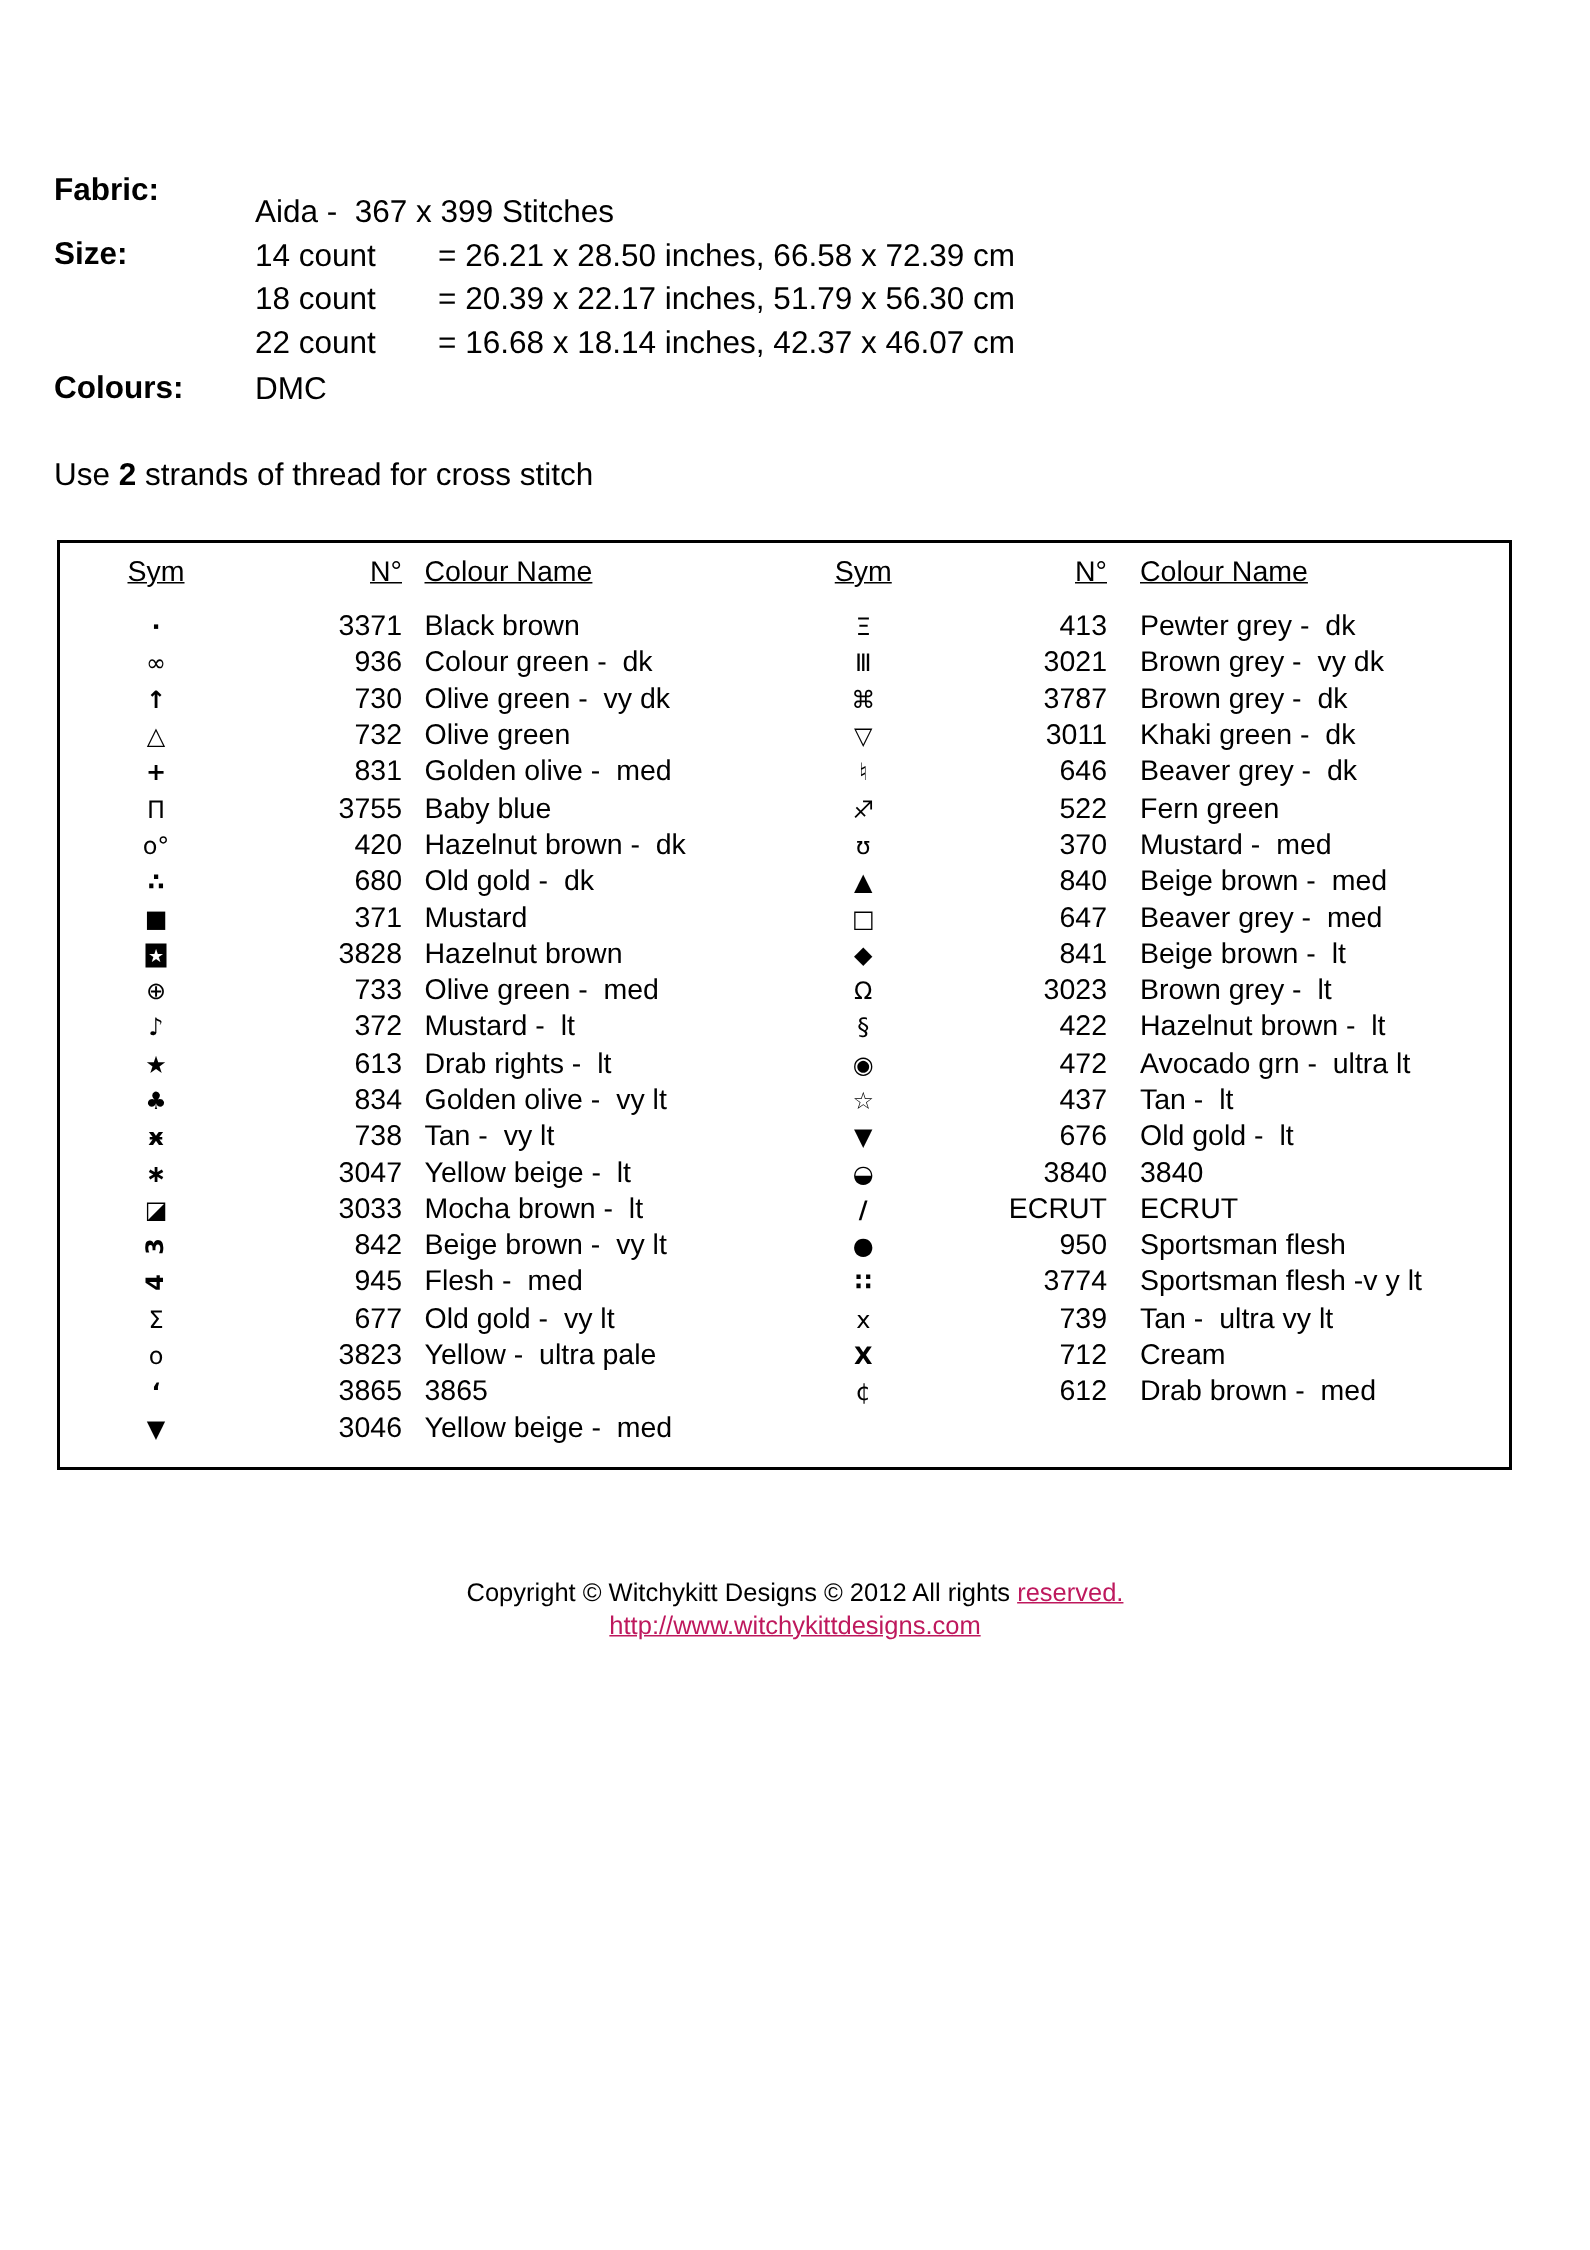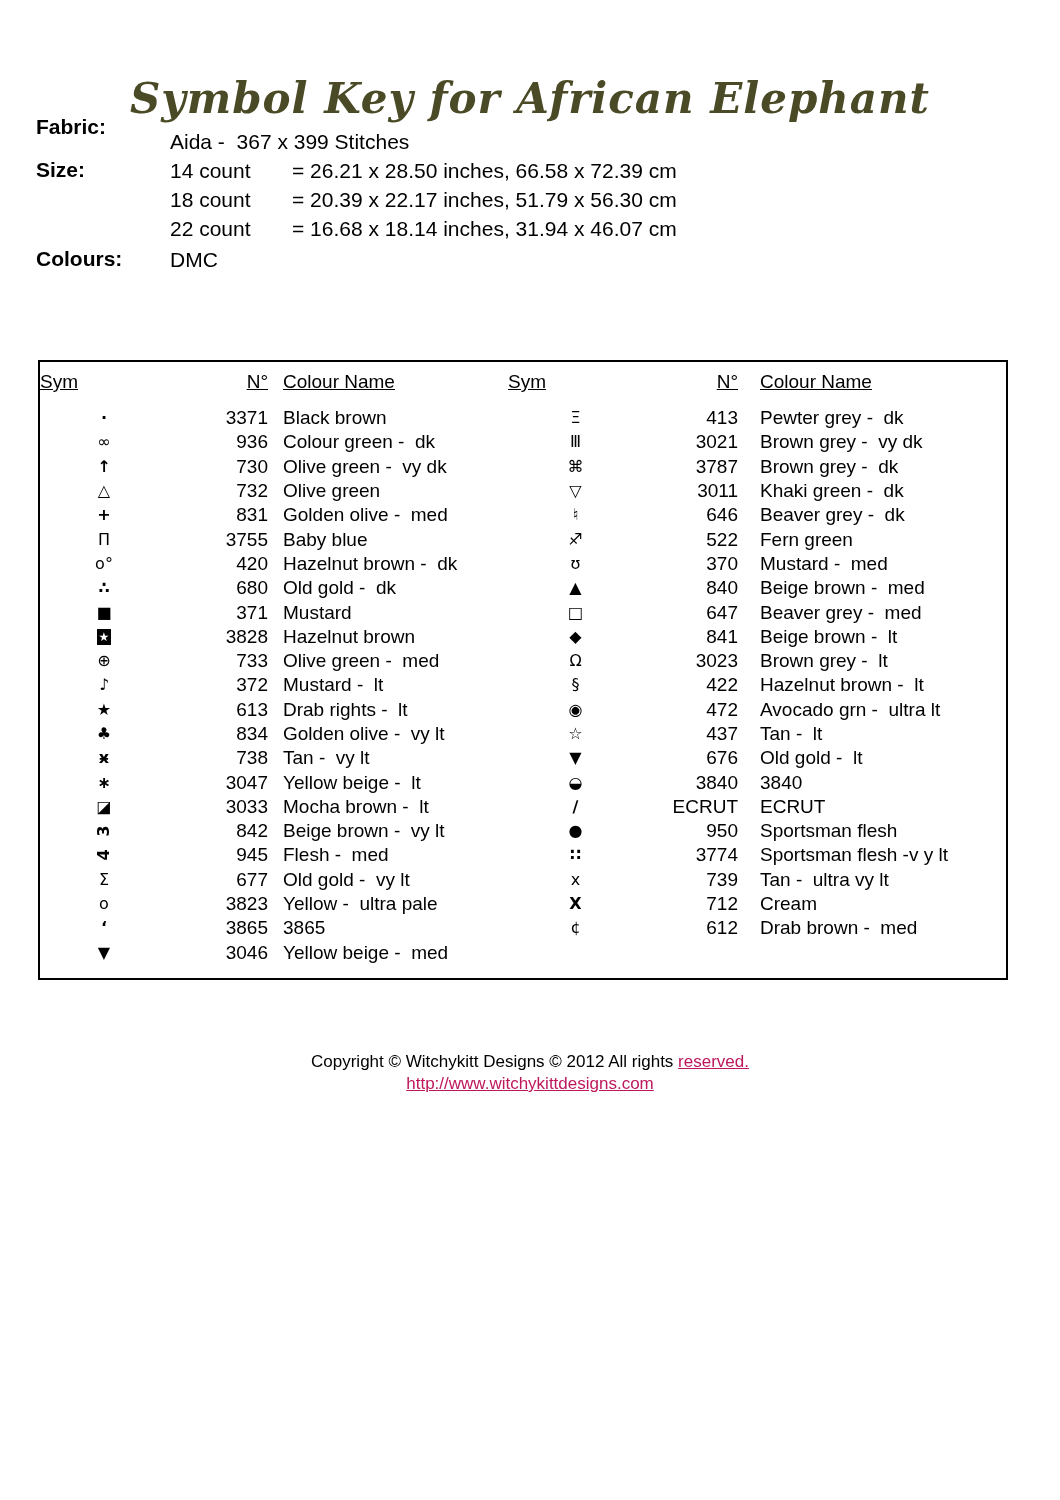--- a/index.html
+++ b/index.html
@@ -27,59 +27,59 @@
   }
   .krow{display:grid;grid-template-columns:128px 100px 240px 135px 95px auto;align-items:center;}
   #key-header{margin-top:9px;font-size:19px;}
   #key-header span{text-decoration:underline;}
   #key-rows{position:absolute;top:44px;left:0;width:100%;}
   #key-rows .krow{height:24.3px;font-size:19px;}
   .c-sym{text-align:center;font-family:"DejaVu Sans",sans-serif;font-size:16px;line-height:1;}
   .c-num{text-align:right;white-space:pre-wrap;}
   .c-name{padding-left:15px;white-space:pre-wrap;}
   .c-name2{padding-left:22px;white-space:pre-wrap;}
-  .h-sym{}
+  .h-sym{text-align:center;}
   .h-num{text-align:right;}
   .sym-boxed{background:#000;color:#fff;display:inline-block;font-size:12px;line-height:1;padding:2px 2px;}
   .rot-n90{display:inline-block;transform:rotate(-90deg);}
   .sym-bold{font-weight:700;}
   
   .footer-line{position:absolute;left:0;width:100%;text-align:center;font-size:17px;}
   #footer-note{top:1030px;}
   #footer-copy{top:1052px;}
   #footer-url{top:1074px;}
   .doc-link{color:#be185d;text-decoration:underline;cursor:pointer;}
 </style>
 </head>
 <body>
 
 <div id="page">
 
-  <div id="title">Symbol Key for African Elephant</div>
 
   <div class="info-label" style="top:115px;">Fabric:</div>
   <div class="info-value" style="top:130px;">Aida -  367 x 399 Stitches</div>
 
   <div class="info-label" style="top:158px;">Size:</div>
   <div class="size-line" style="top:159px;">
     <span>14 count</span>
     <span>= 26.21 x 28.50 inches, 66.58 x 72.39 cm</span>
   </div>
   <div class="size-line" style="top:188px;">
     <span>18 count</span>
     <span>= 20.39 x 22.17 inches, 51.79 x 56.30 cm</span>
   </div>
   <div class="size-line" style="top:217px;">
     <span>22 count</span>
-    <span>= 16.68 x 18.14 inches, 31.94 x 46.07 cm</span>
+    <span>= 16.68 x 18.14 inches, 42.37 x 46.07 cm</span>
   </div>
 
   <div class="info-label" style="top:247px;">Colours:</div>
   <div class="info-value" style="top:248px;">DMC</div>
 
+  <div id="strands"><span>Use </span><b>2</b><span> strands of thread for cross stitch</span></div>
 
   <div id="key-table">
     <div id="key-header" class="krow">
       <span class="h-sym">Sym</span>
       <span class="h-num">N°</span>
       <span class="c-name">Colour Name</span>
       <span class="h-sym">Sym</span>
       <span class="h-num">N°</span>
       <span class="c-name2">Colour Name</span>
     </div>

